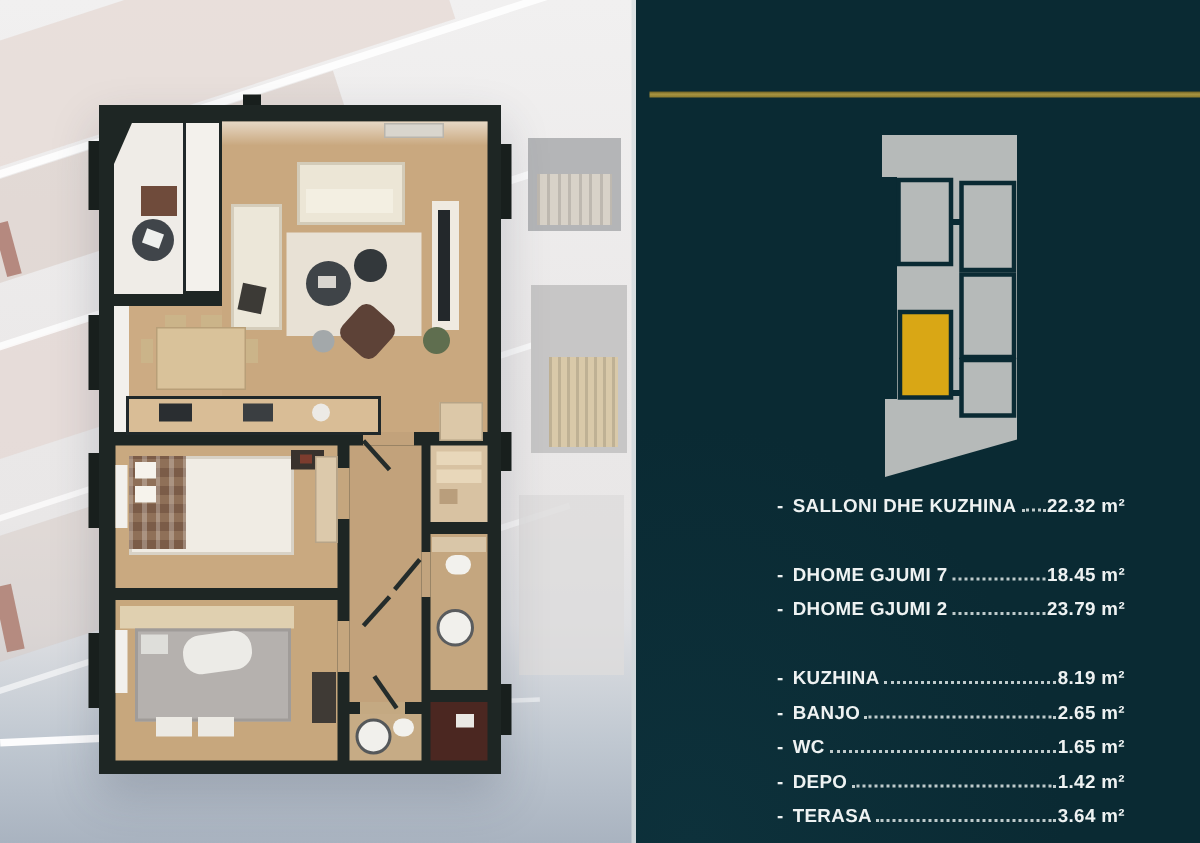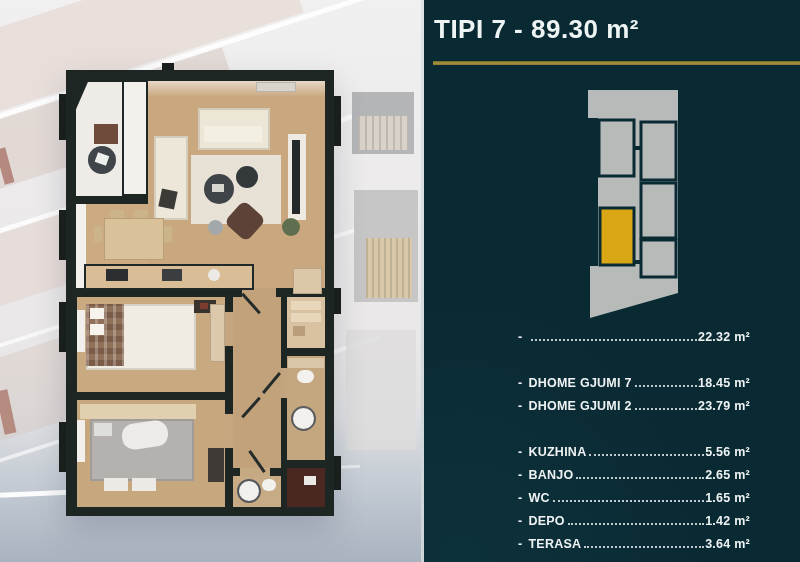--- a/index.html
+++ b/index.html
@@ -157,57 +157,57 @@
       <div class="abs" style="left:172px;top:232px;width:26px;height:3px;background:#242c2b;transform:rotate(48deg);"></div>
       <div class="abs" style="left:172px;top:336px;width:26px;height:3px;background:#242c2b;transform:rotate(-48deg);"></div>
       <div class="abs" style="left:204px;top:300px;width:3px;height:26px;background:#242c2b;transform:rotate(40deg);"></div>
       <div class="abs" style="left:178px;top:390px;width:26px;height:3px;background:#242c2b;transform:rotate(55deg);"></div>
     </div>
   </div>
 
   <div class="divider"></div>
 
   <div class="panel">
-    <div class="title">TIPI 7 - 89.30 m²</div>
     <div class="rule"></div>
 
     <svg class="abs" style="left:162px;top:88px;" width="94" height="232" viewBox="0 0 94 232">
       <polygon points="2,2 92,2 92,205 4,230 4,178 12,178 12,30 2,30" fill="#b6bab9"></polygon>
       <rect x="13" y="32" width="35" height="56" fill="#b6bab9" stroke="#0a2a33" stroke-width="3"></rect>
       <rect x="55" y="34" width="35" height="58" fill="#b6bab9" stroke="#0a2a33" stroke-width="3"></rect>
       <rect x="55" y="95" width="35" height="55" fill="#b6bab9" stroke="#0a2a33" stroke-width="3"></rect>
       <rect x="55" y="152" width="35" height="37" fill="#b6bab9" stroke="#0a2a33" stroke-width="3"></rect>
       <rect x="47" y="58" width="9" height="4" fill="#0a2a33"></rect>
       <rect x="47" y="172" width="9" height="4" fill="#0a2a33"></rect>
       <rect x="14" y="120" width="34" height="57" fill="#d9a715" stroke="#0a2a33" stroke-width="3"></rect>
     </svg>
 
     <div class="rooms">
       <div class="room-row gap-after">
         <span class="dash">-</span>
+        <span class="room-label">SALLONI DHE KUZHINA</span>
         <span class="leader"></span>
         <span class="room-area">22.32 m²</span>
       </div>
       <div class="room-row">
         <span class="dash">-</span>
         <span class="room-label">DHOME GJUMI 7</span>
         <span class="leader"></span>
         <span class="room-area">18.45 m²</span>
       </div>
       <div class="room-row gap-after">
         <span class="dash">-</span>
         <span class="room-label">DHOME GJUMI 2</span>
         <span class="leader"></span>
         <span class="room-area">23.79 m²</span>
       </div>
       <div class="room-row">
         <span class="dash">-</span>
         <span class="room-label">KUZHINA</span>
         <span class="leader"></span>
-        <span class="room-area">5.56 m²</span>
+        <span class="room-area">8.19 m²</span>
       </div>
       <div class="room-row">
         <span class="dash">-</span>
         <span class="room-label">BANJO</span>
         <span class="leader"></span>
         <span class="room-area">2.65 m²</span>
       </div>
       <div class="room-row">
         <span class="dash">-</span>
         <span class="room-label">WC</span>

